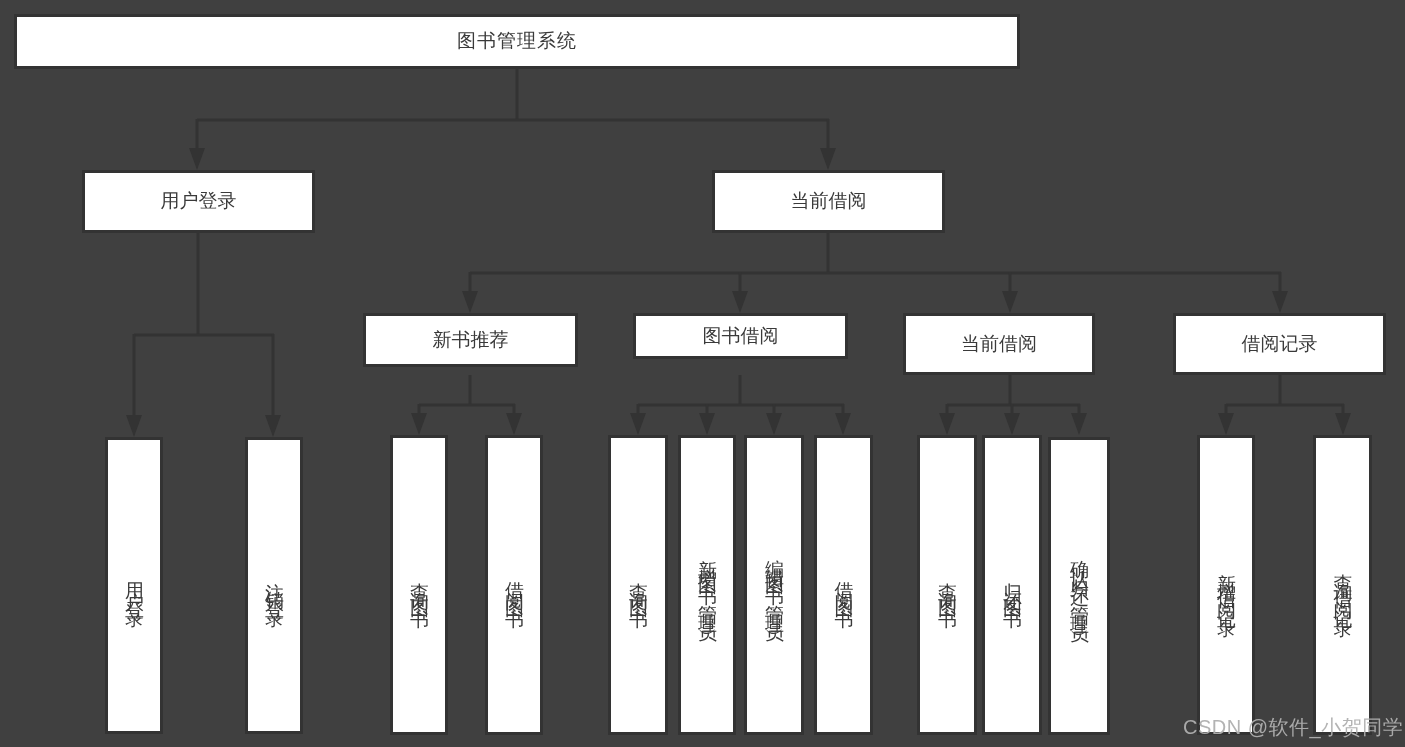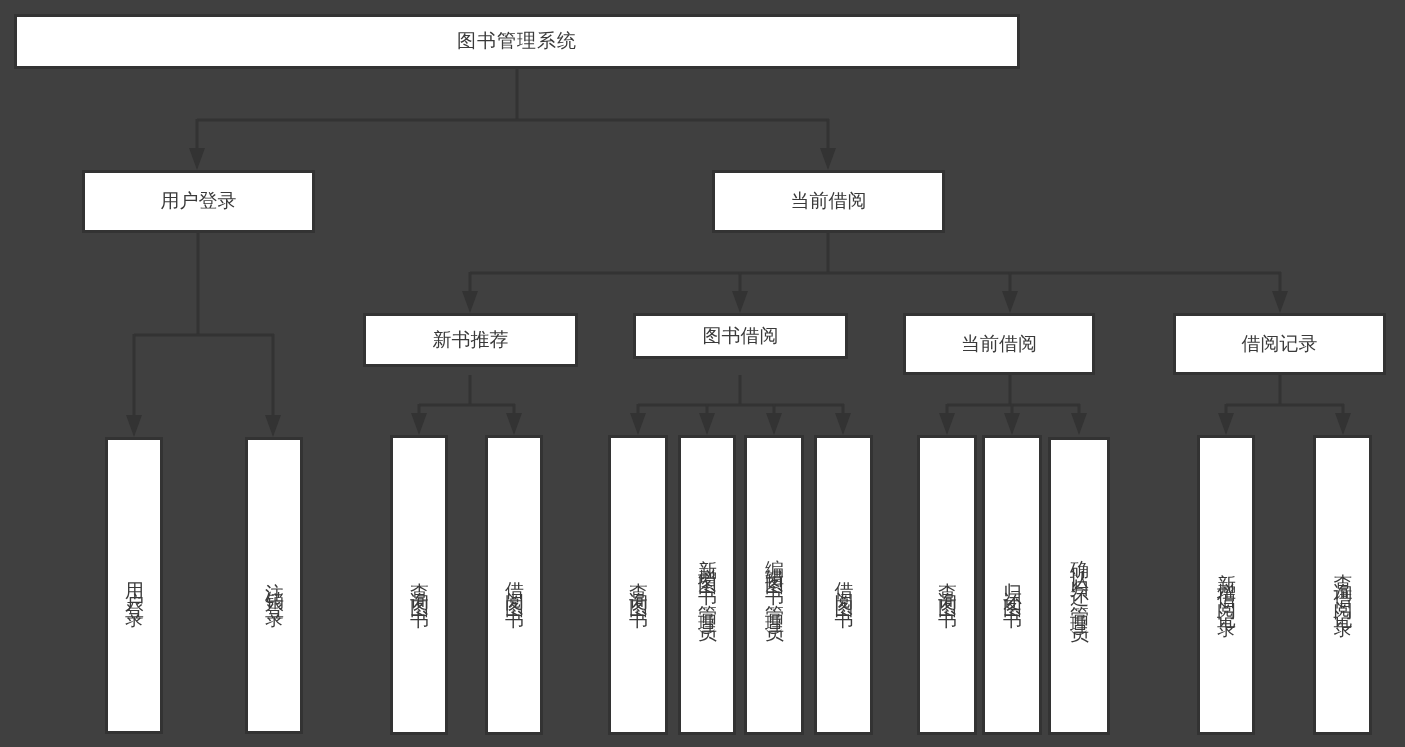--- a/index.html
+++ b/index.html
@@ -117,14 +117,15 @@
   <div class="node v" style="left:744px; top:435px; width:60px; height:300px;">编辑图书（管理员）</div>
   <div class="node v" style="left:814px; top:435px; width:59px; height:300px;">借阅图书</div>
 
   <div class="node v" style="left:917px; top:435px; width:60px; height:300px;">查询图书</div>
   <div class="node v" style="left:982px; top:435px; width:60px; height:300px;">归还图书</div>
   <div class="node v" style="left:1048px; top:437px; width:62px; height:298px;">确认归还（管理员）</div>
 
   <div class="node v" style="left:1197px; top:435px; width:58px; height:300px;">新增借阅记录</div>
   <div class="node v" style="left:1313px; top:435px; width:59px; height:300px;">查询借阅记录</div>
 
+  <div id="watermark">CSDN @软件_小贺同学</div>
 
 </div>
 
 </body></html>

